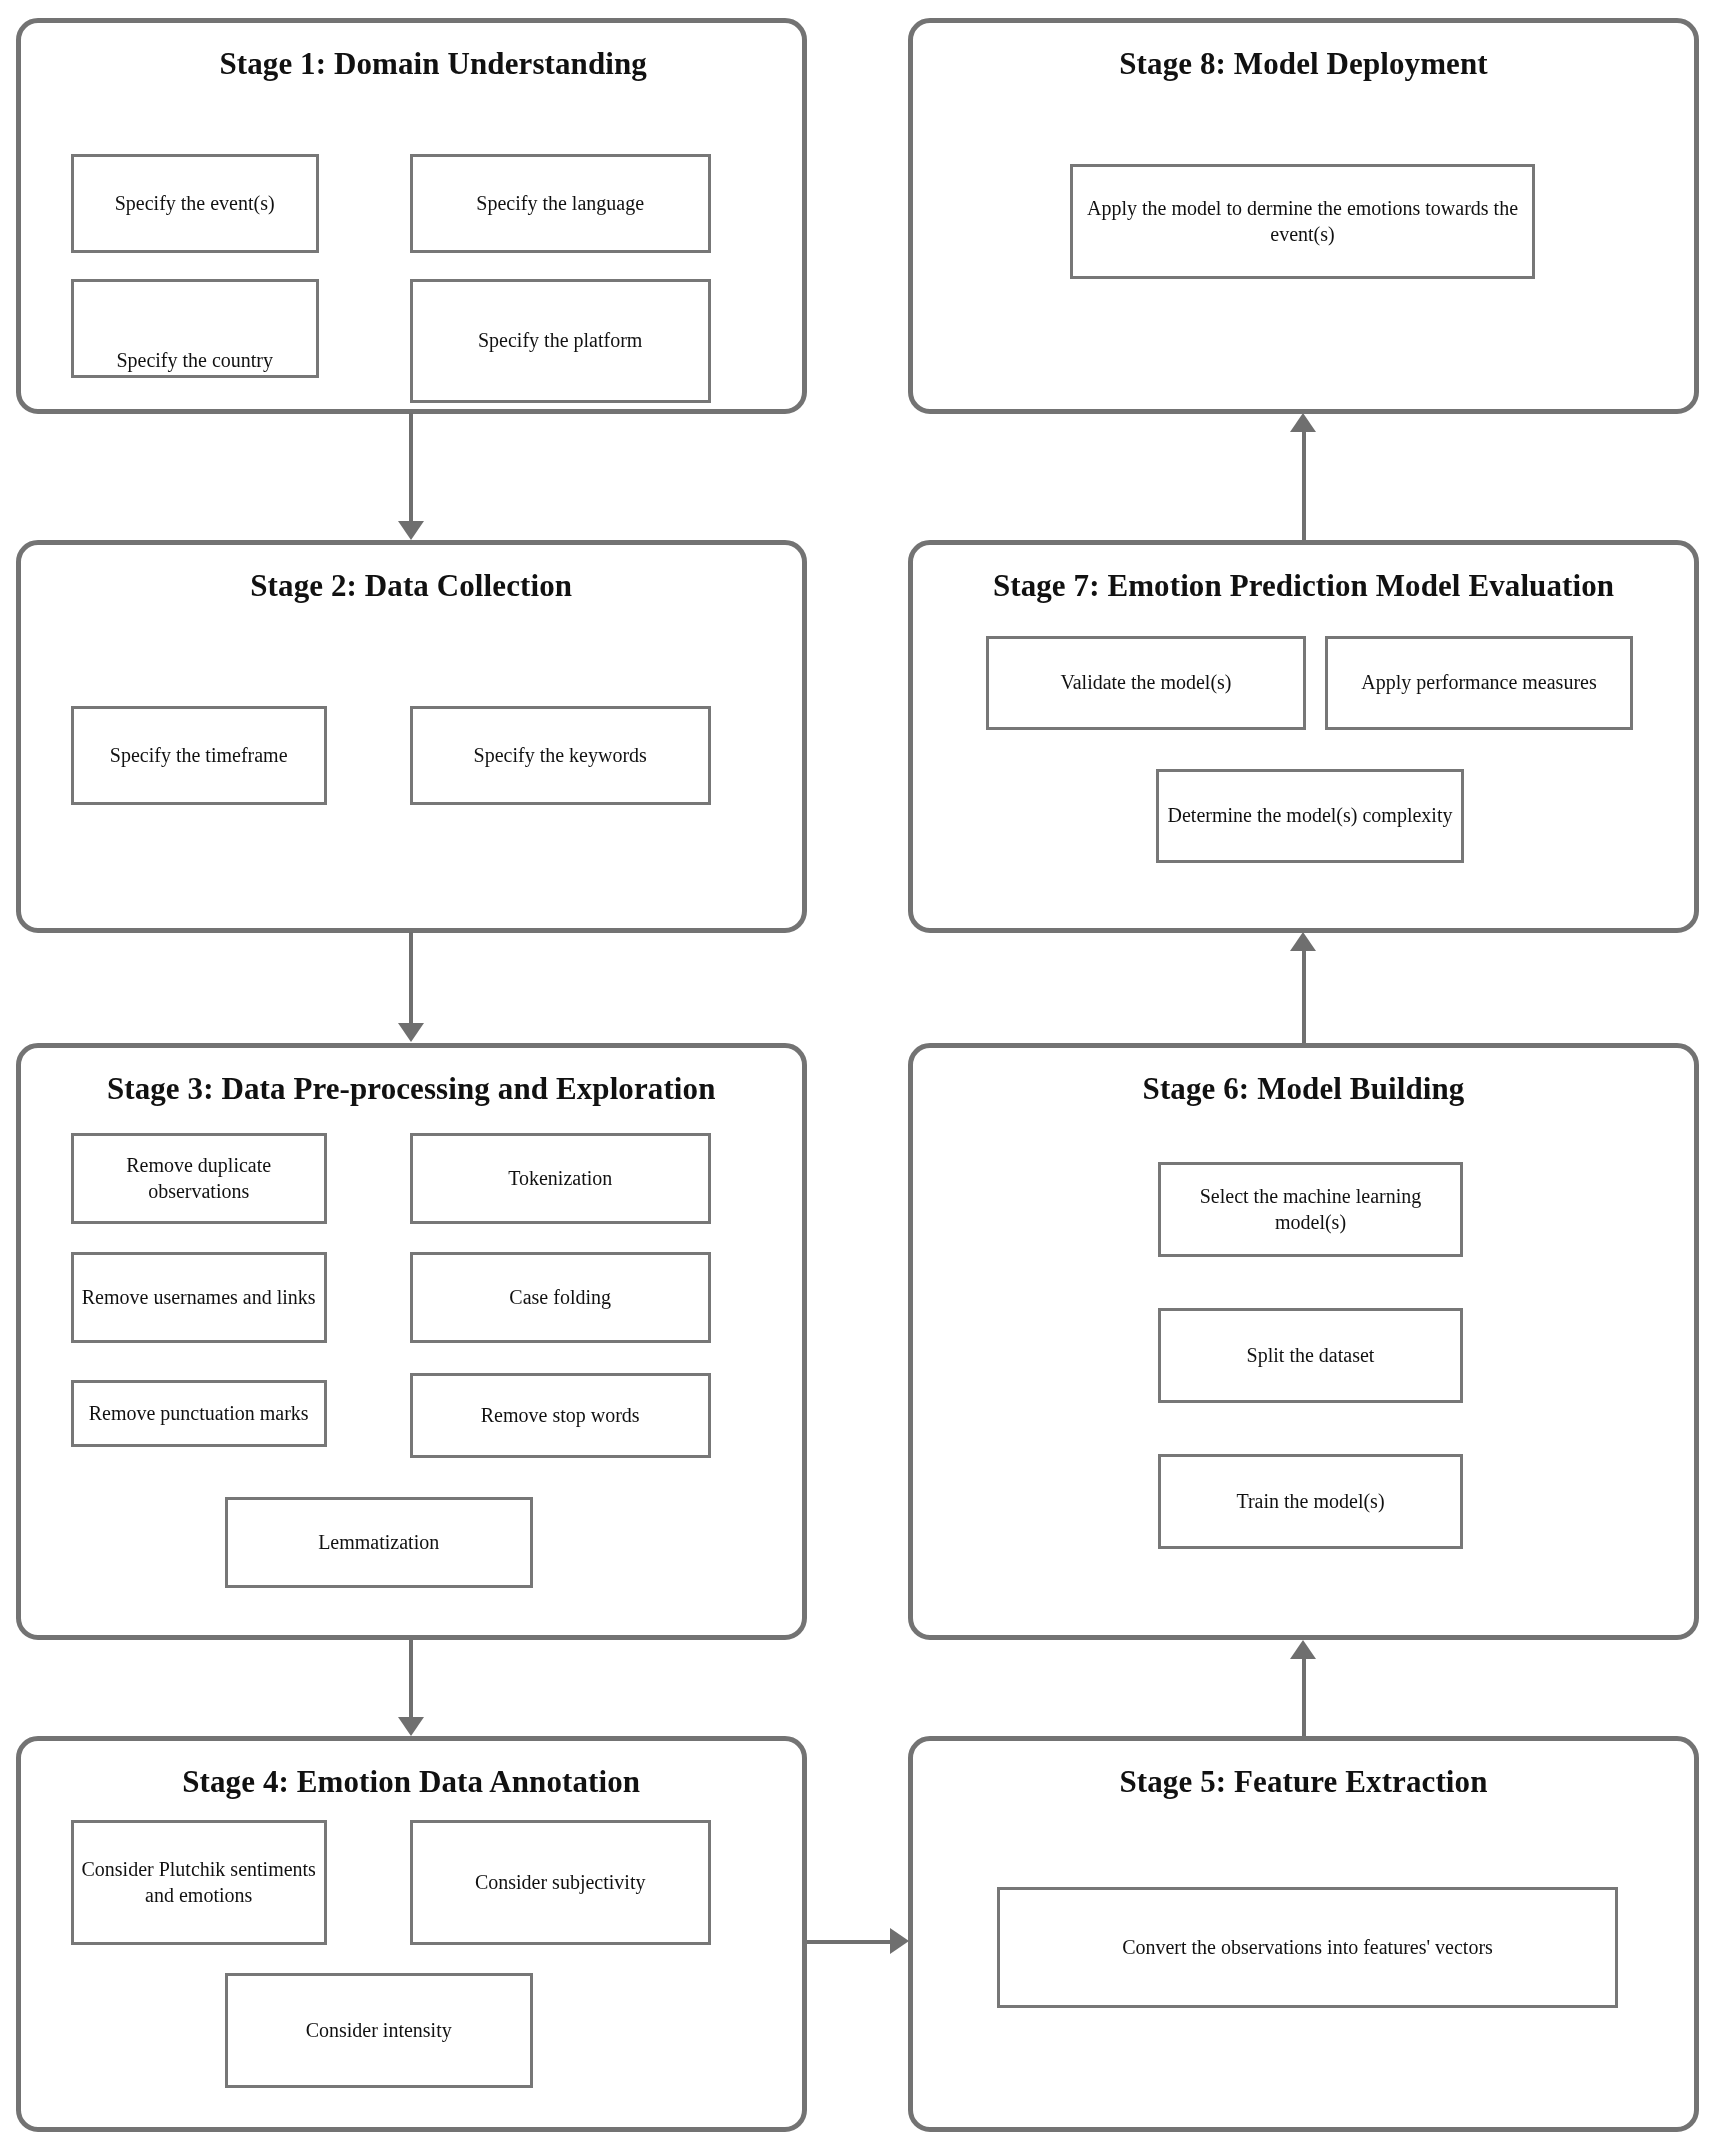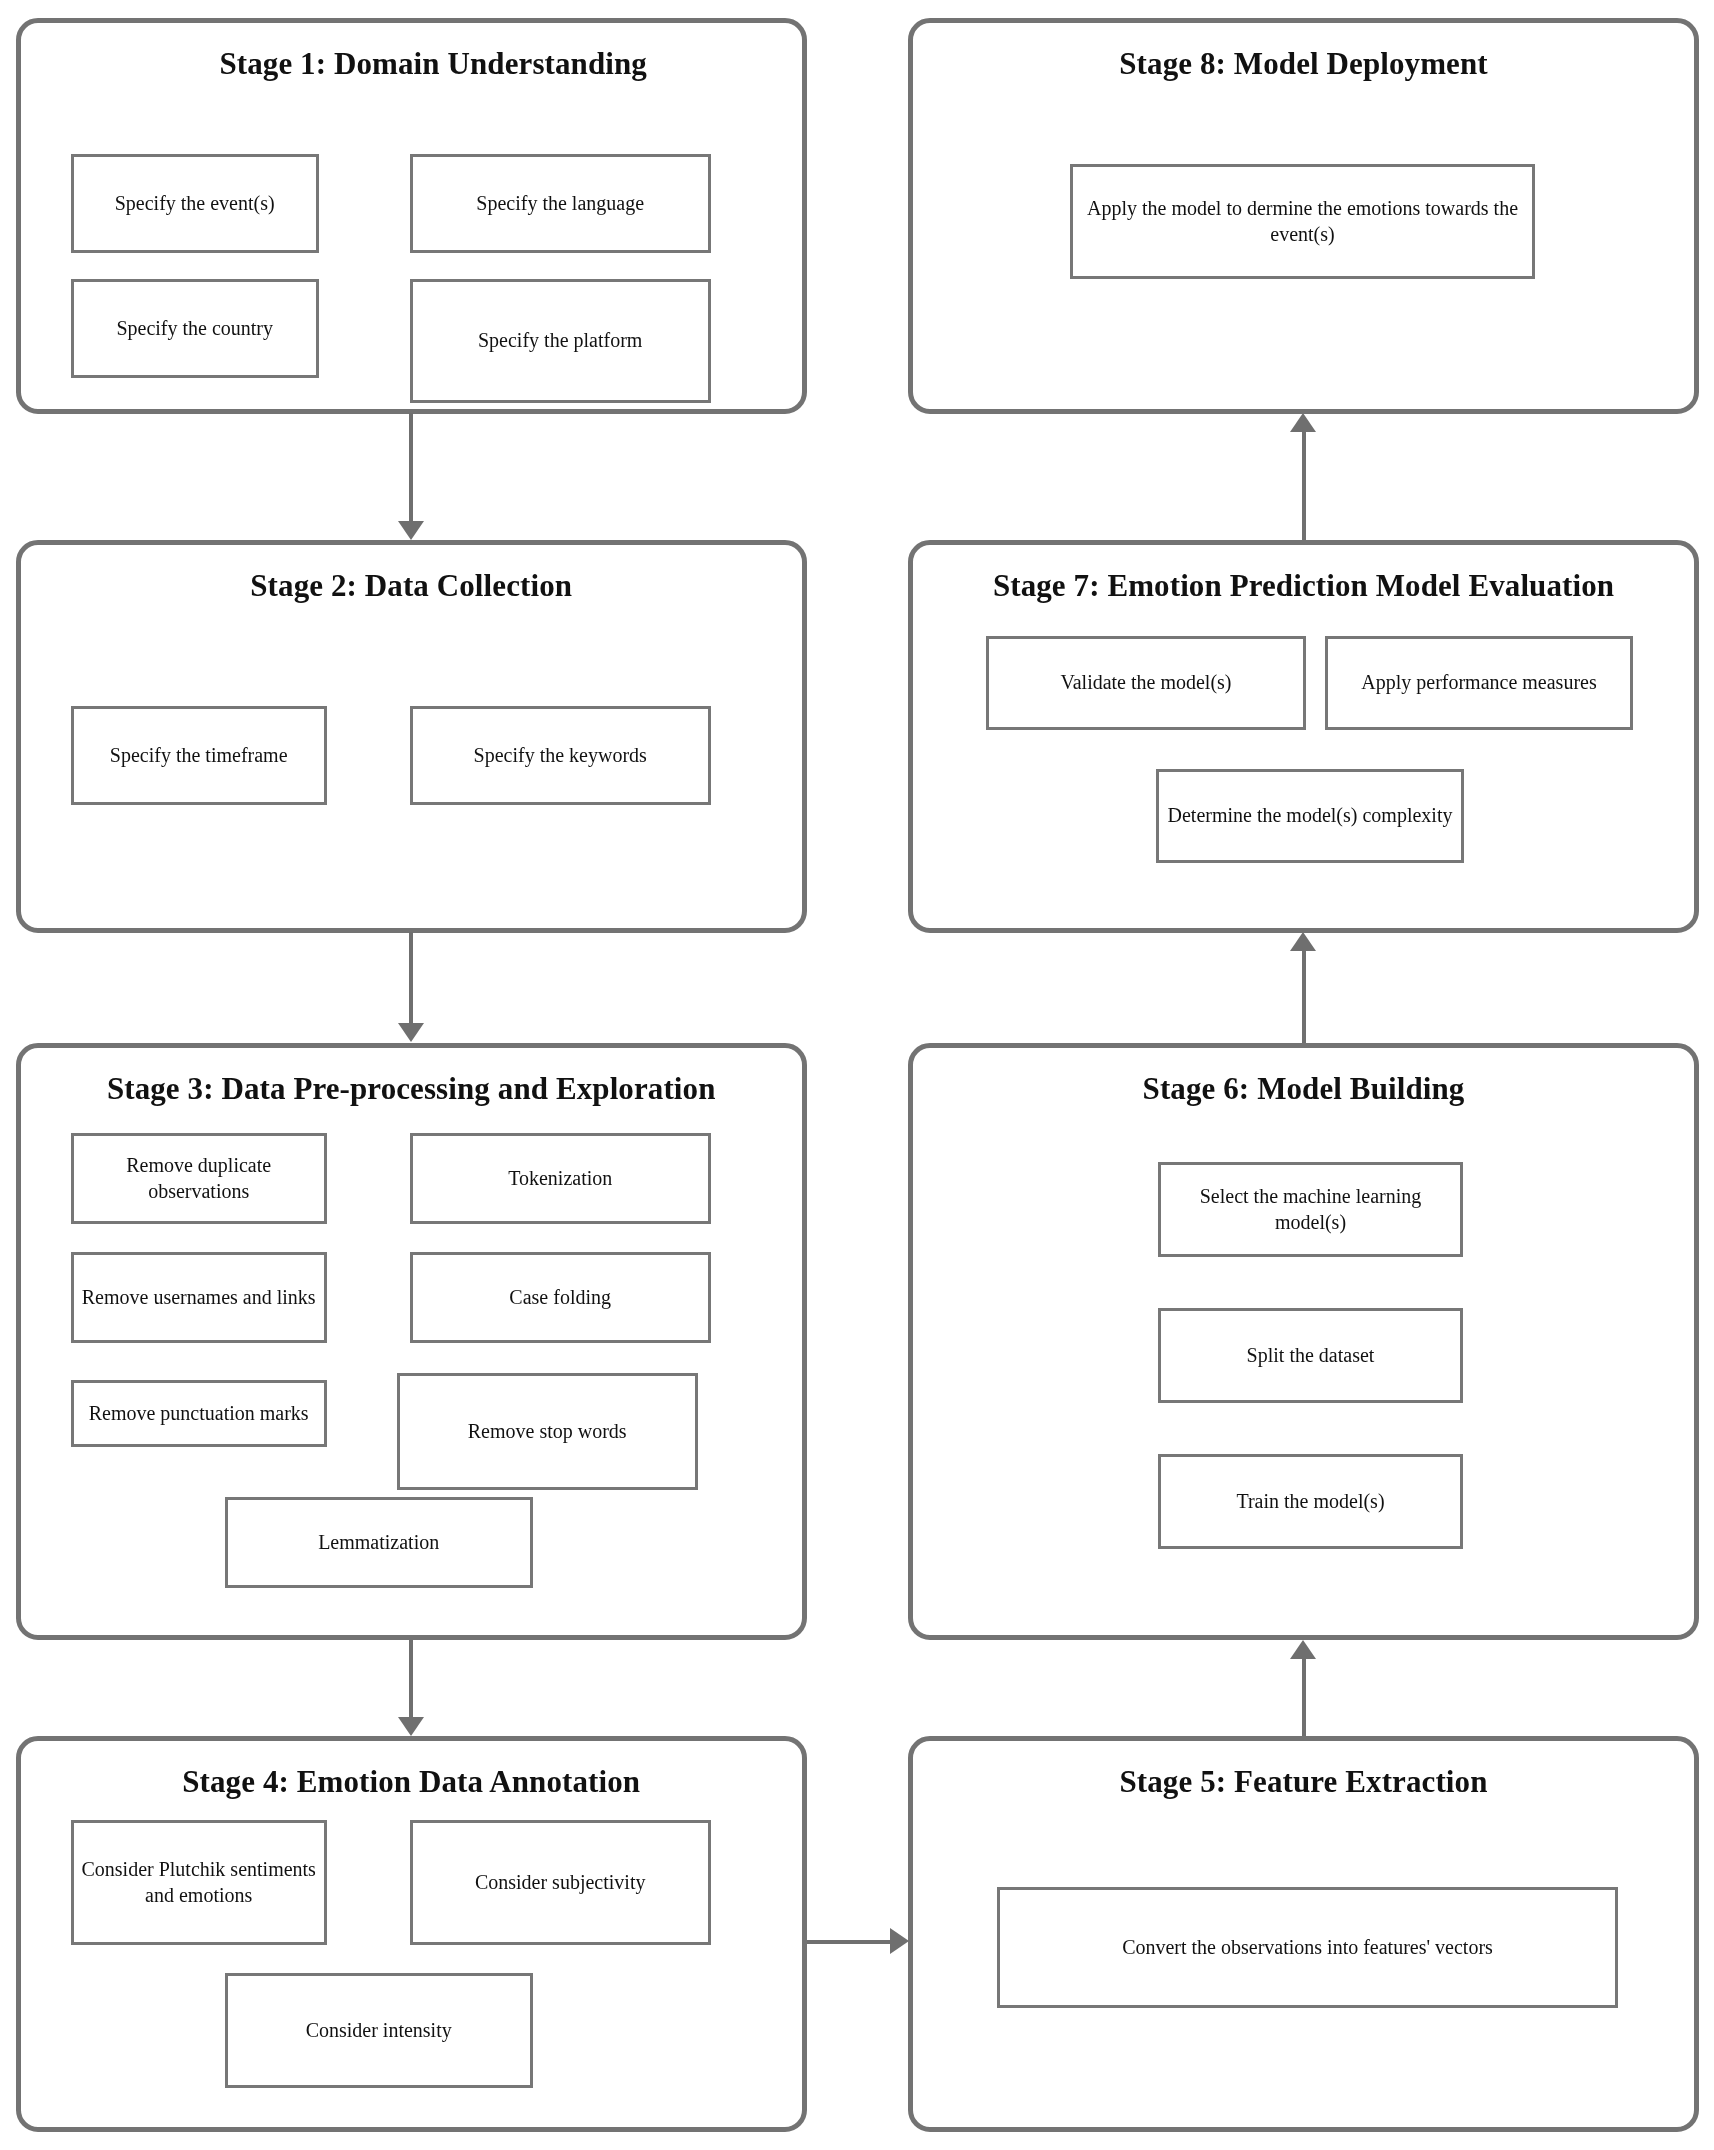--- a/index.html
+++ b/index.html
@@ -94,21 +94,21 @@
 <div id="canvas">
 
   <div class="stage" style="left:15.7px; top:18px; width:791px; height:396px;">
     <div class="stage-title" style="top:25px;margin-left:44px;">Stage 1: Domain Understanding</div>
     <div class="task" style="left:50px; top:131px; width:248px; height:99px;">
       <span>Specify the event(s)</span>
     </div>
     <div class="task" style="left:389px; top:131px; width:301px; height:99px;">
       <span>Specify the language</span>
     </div>
-    <div class="task" style="left:50px; top:256px; width:248px; height:99px;">
+    <div class="task" style="left:50px; top:256px; width:248px; height:99px;align-items:flex-end;">
       <span>Specify the country</span>
     </div>
     <div class="task" style="left:389px; top:256px; width:301px; height:124px;">
       <span>Specify the platform</span>
     </div>
   </div>
 
   <div class="conn-v" style="left:409px; top:413px; height:110px;"></div>
   <div class="arrow-down" style="left:398px; top:521px;"></div>
 
@@ -135,21 +135,21 @@
     </div>
     <div class="task" style="left:50px; top:204px; width:256px; height:91px;">
       <span>Remove usernames and links</span>
     </div>
     <div class="task" style="left:389px; top:204px; width:301px; height:91px;">
       <span>Case folding</span>
     </div>
     <div class="task" style="left:50px; top:332px; width:256px; height:67px;">
       <span>Remove punctuation marks</span>
     </div>
-    <div class="task" style="left:376px; top:325px; width:301px; height:117px;align-items:center;">
+    <div class="task" style="left:389px; top:325px; width:301px; height:85px;align-items:center;">
       <span>Remove stop words</span>
     </div>
     <div class="task" style="left:204px; top:449px; width:308px; height:91px;">
       <span>Lemmatization</span>
     </div>
   </div>
 
   <div class="conn-v" style="left:409px; top:1640px; height:79px;"></div>
   <div class="arrow-down" style="left:398px; top:1717px;"></div>
 

